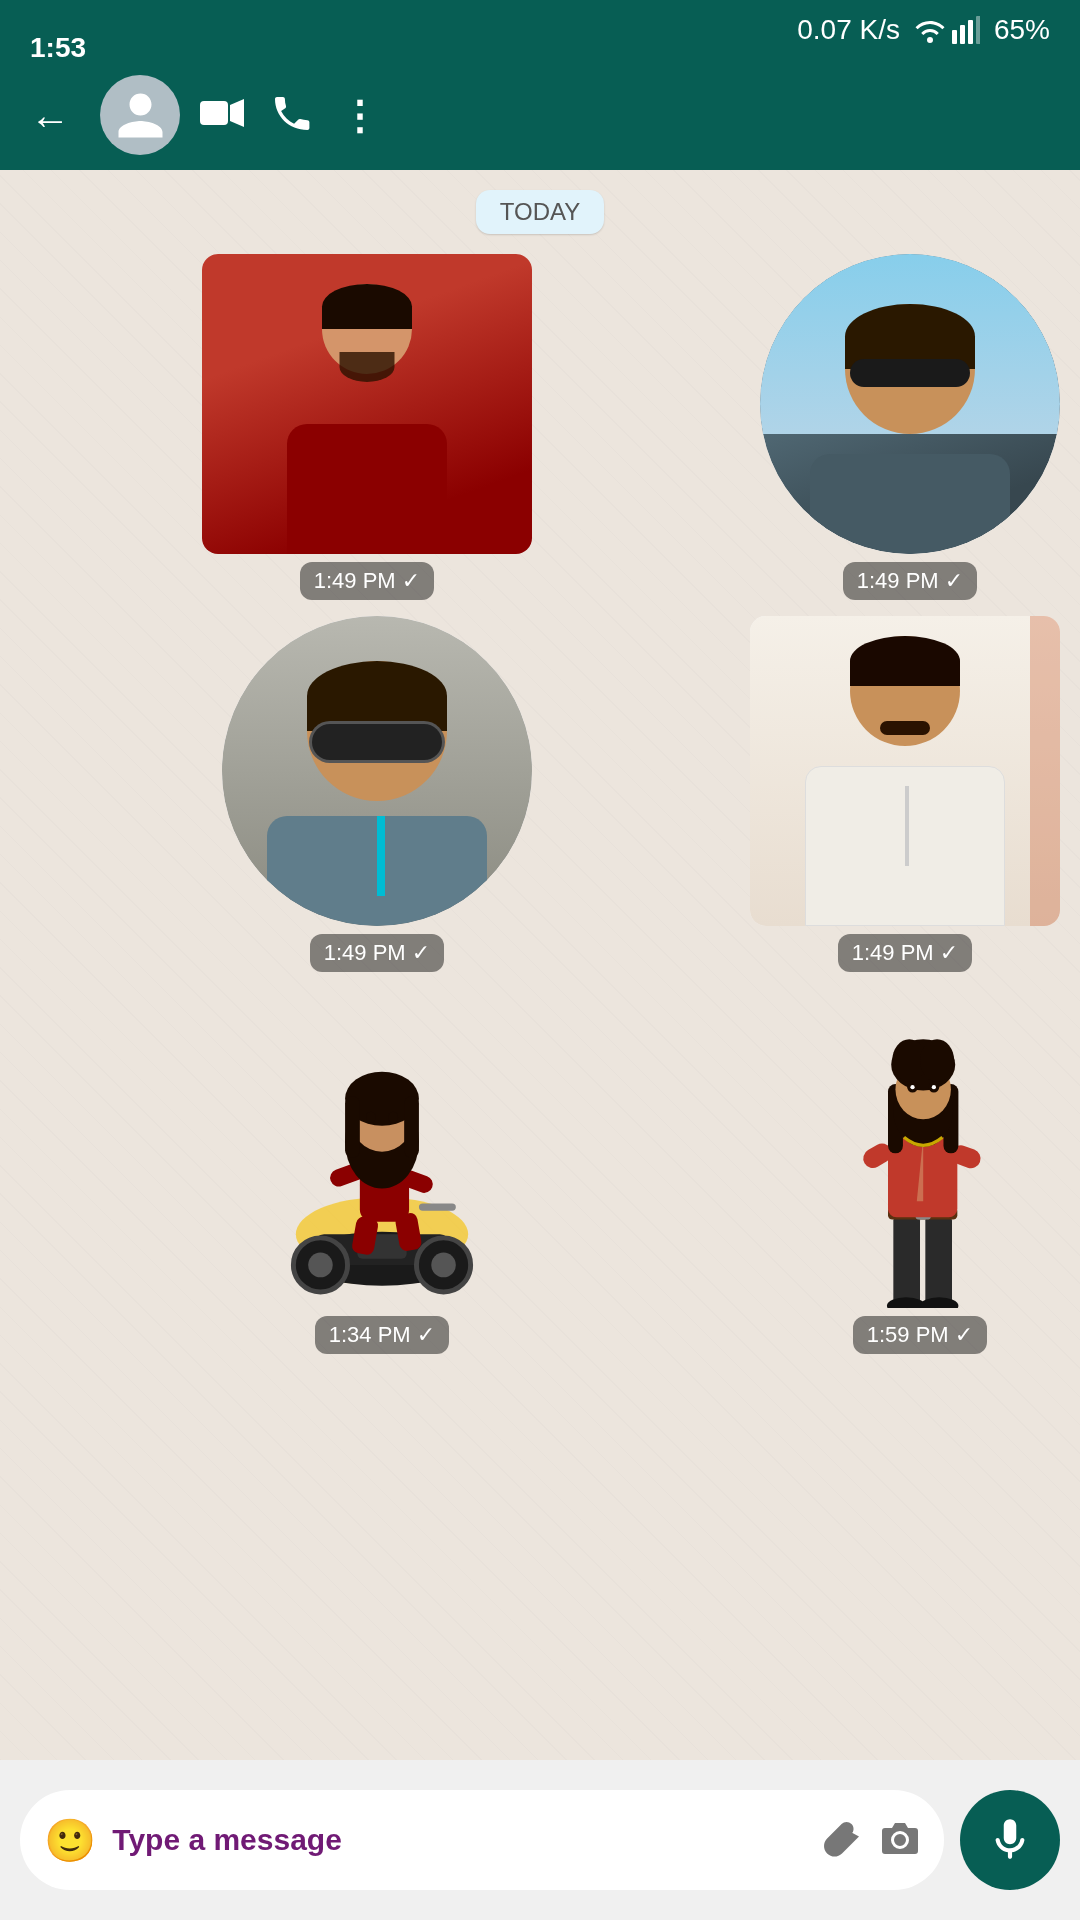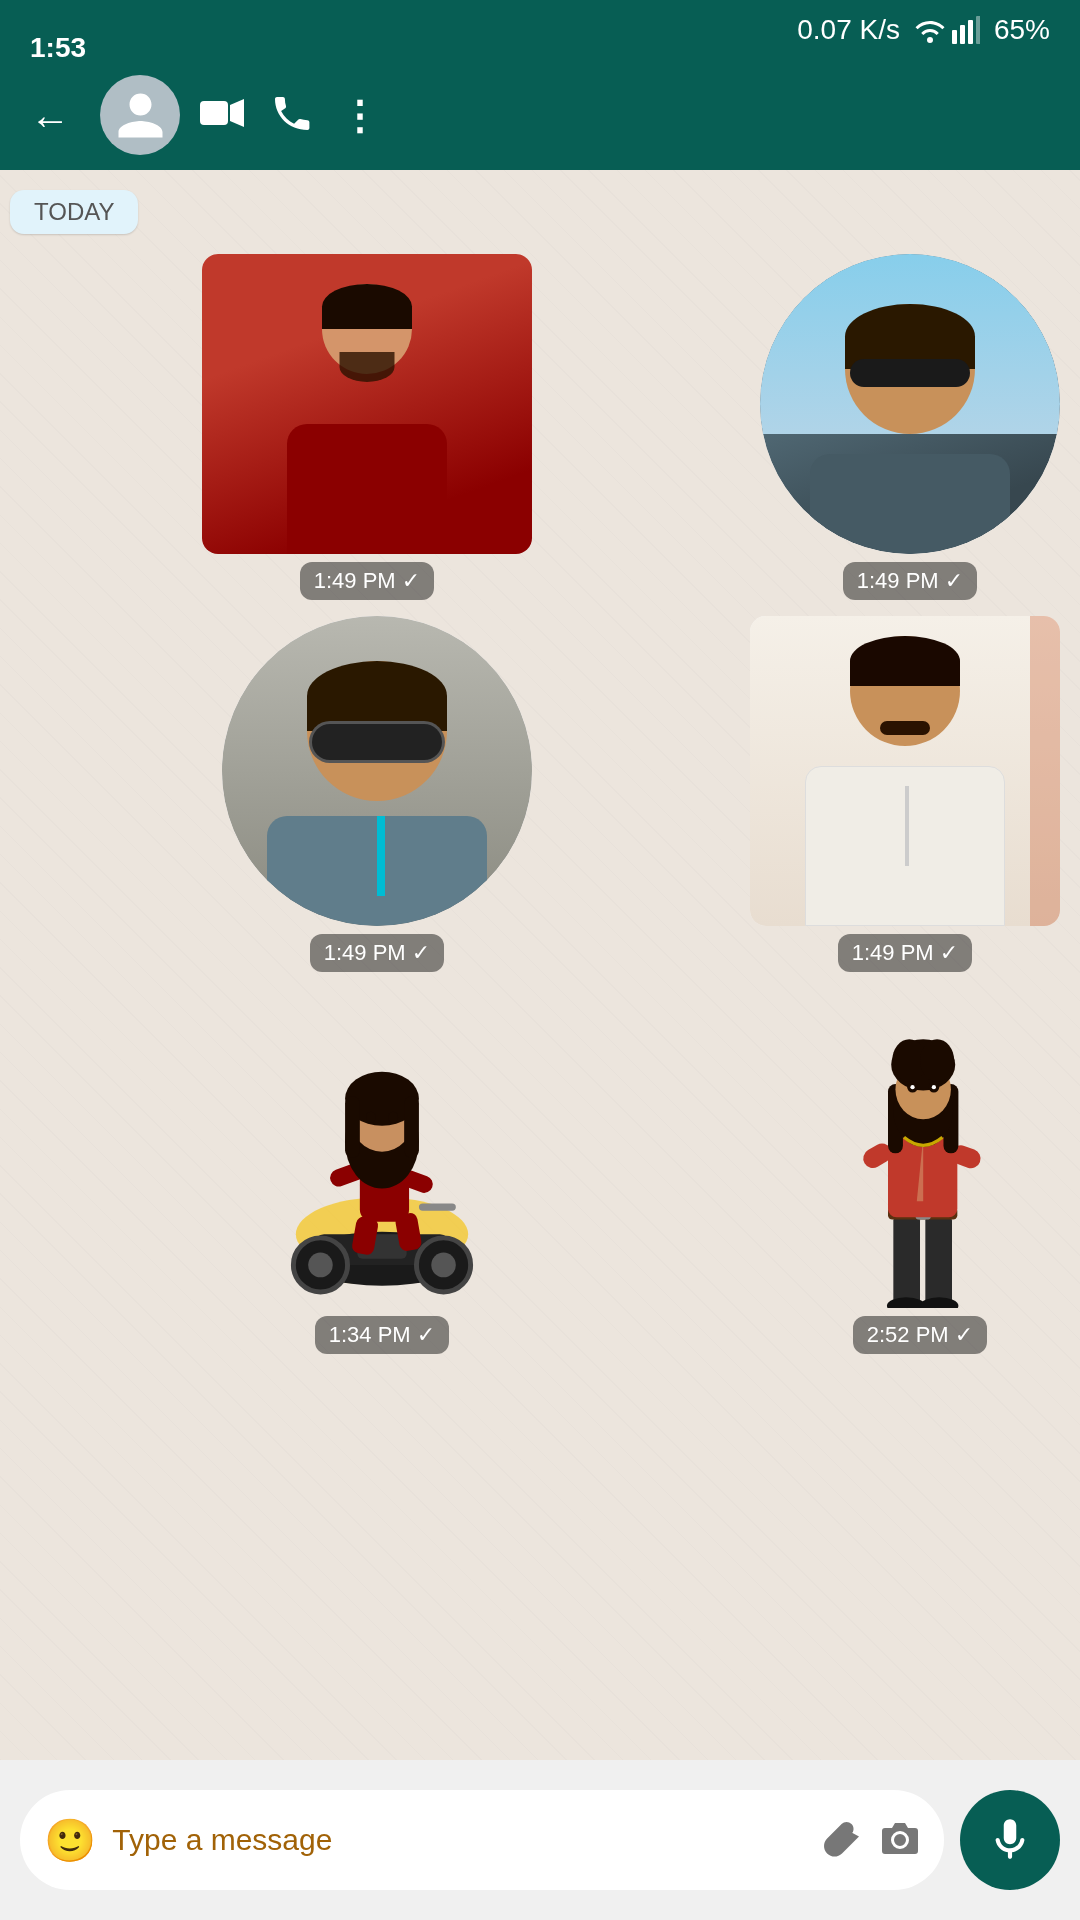--- a/index.html
+++ b/index.html
@@ -100,21 +100,21 @@
         transparent 1px,
         transparent 20px
       );
       pointer-events: none;
       z-index: 0;
     }
 
     
     .date-badge {
       display: flex;
-      justify-content: flex-start;
+      justify-content: center;
       margin: 10px 0 20px;
       position: relative;
       z-index: 1;
     }
 
     .date-badge span {
       background: #e1f3fb;
       color: #555;
       font-size: 24px;
       padding: 8px 24px;
@@ -232,21 +232,22 @@
     }
 
     .emoji-icon {
       font-size: 42px;
       cursor: pointer;
     }
 
     .input-placeholder {
       flex: 1;
       font-size: 30px;
-      color: #a16207;
+      color: #701a75;
+      font-weight: bold;
     }
 
     .mic-button {
       width: 100px;
       height: 100px;
       border-radius: 50%;
       background: #075e54;
       display: flex;
       align-items: center;
       justify-content: center;
@@ -499,21 +500,21 @@
 
             <ellipse cx="83" cy="93" rx="5" ry="5" fill="#1a0a00"></ellipse>
             <ellipse cx="103" cy="93" rx="5" ry="5" fill="#1a0a00"></ellipse>
             <ellipse cx="83" cy="93" rx="2" ry="2" fill="white"></ellipse>
             <ellipse cx="103" cy="93" rx="2" ry="2" fill="white"></ellipse>
 
             <path d="M75 140 Q93 155 111 140" stroke="#c8a800" stroke-width="3" fill="none"></path>
           </svg>
         </div>
         <div class="timestamp-bubble">
-          <span>2:52 PM ✓</span>
+          <span>1:59 PM ✓</span>
         </div>
       </div>
     </div>
 
   </div>
 </div>
 
 <div class="input-bar">
   <div class="input-field-wrap">
     <div class="emoji-icon">🙂</div>

